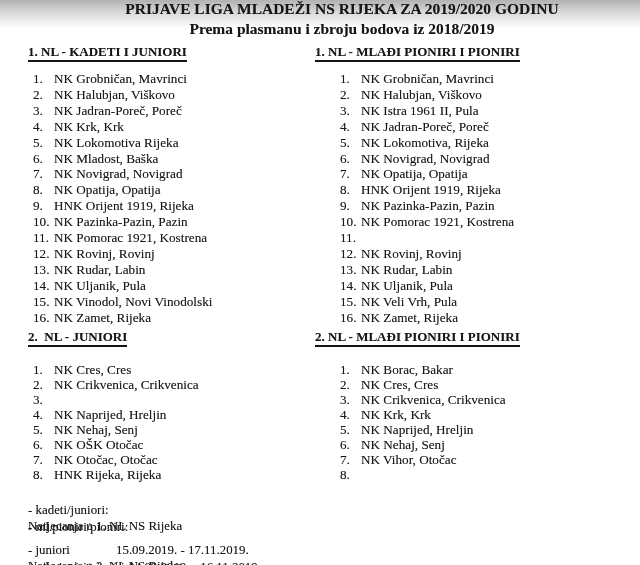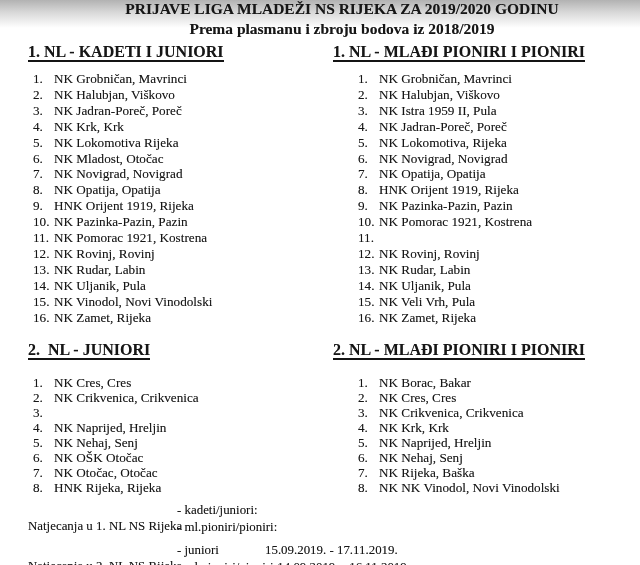--- a/index.html
+++ b/index.html
@@ -17,44 +17,44 @@
     position: absolute; top: 0; left: 0; width: 100%; height: 28px;
     background: linear-gradient(to bottom, #b2b2b2 0%, #d9d9d9 45%, #ffffff 100%);
   }
   .title-block {
     position: absolute; top: -1px; left: 44px; right: 0;
     text-align: center; font-weight: bold;
   }
   .title-line { font-size: 15.5px; line-height: 19.5px; white-space: nowrap; }
   .col { position: absolute; top: 45px; }
   .col-left  { left: 28px; }
-  .col-right { left: 333px; }
+  .col-right { left: 315px; }
   .sec-header {
-    margin: 0; font-size: 16px; font-weight: bold;
+    margin: 0; font-size: 13px; font-weight: bold;
     line-height: 14px; white-space: pre;
   }
   .sec-header .hdr-text {
     display: inline-block;
     border-bottom: 2px solid #141414;
     padding-bottom: 1px;
   }
   .clubs { list-style: none; margin: 9px 0 0 0; padding: 0; }
   .col-left  .clubs { padding-left: 5px; }
   .col-right .clubs { padding-left: 25px; }
   .clubs li { display: flex; white-space: nowrap; font-size: 13.2px; }
   .list-tall li  { line-height: 15.9px; }
   .list-short li { line-height: 15.05px; }
   .clubs .num { flex: 0 0 auto; min-width: 21px; }
-  .sec2 { margin-top: 17px; }
+  .sec2 { margin-top: 4px; }
   .sec2 .clubs { margin-top: 15px; }
   .schedule { position: absolute; left: 28px; top: 502px; font-size: 12.9px; }
   .sched-block { position: relative; }
   .sched-block + .sched-block { margin-top: 7px; }
   .sched-label { position: absolute; left: 0; top: 16px; white-space: nowrap; line-height: 16.5px; }
-  .sched-rows { margin-left: 149px; }
+  .sched-rows { }
   .sched-row { display: flex; line-height: 16.5px; white-space: nowrap; }
   .sched-row .key { flex: 0 0 88px; }
 </style>
 </head>
 <body>
 
 <div class="page">
   <div class="top-gradient"></div>
 
   <div class="title-block">
@@ -87,21 +87,21 @@
             <span class="name">NK Krk, Krk</span>
           </li>
 
           <li>
             <span class="num">5.</span>
             <span class="name">NK Lokomotiva Rijeka</span>
           </li>
 
           <li>
             <span class="num">6.</span>
-            <span class="name">NK Mladost, Otočac</span>
+            <span class="name">NK Mladost, Baška</span>
           </li>
 
           <li>
             <span class="num">7.</span>
             <span class="name">NK Novigrad, Novigrad</span>
           </li>
 
           <li>
             <span class="num">8.</span>
             <span class="name">NK Opatija, Opatija</span>
@@ -205,21 +205,21 @@
             <span class="name">NK Grobničan, Mavrinci</span>
           </li>
 
           <li>
             <span class="num">2.</span>
             <span class="name">NK Halubjan, Viškovo</span>
           </li>
 
           <li>
             <span class="num">3.</span>
-            <span class="name">NK Istra 1959 II, Pula</span>
+            <span class="name">NK Istra 1961 II, Pula</span>
           </li>
 
           <li>
             <span class="num">4.</span>
             <span class="name">NK Jadran-Poreč, Poreč</span>
           </li>
 
           <li>
             <span class="num">5.</span>
             <span class="name">NK Lokomotiva, Rijeka</span>
@@ -310,26 +310,25 @@
             <span class="name">NK Naprijed, Hreljin</span>
           </li>
 
           <li>
             <span class="num">6.</span>
             <span class="name">NK Nehaj, Senj</span>
           </li>
 
           <li>
             <span class="num">7.</span>
-            <span class="name">NK Rijeka, Baška</span>
+            <span class="name">NK Vihor, Otočac</span>
           </li>
 
           <li>
             <span class="num">8.</span>
-            <span class="name">NK NK Vinodol, Novi Vinodolski</span>
           </li>
         </ol>
     </section>
   </div>
 
   <div class="schedule">
     <div class="sched-block">
       <div class="sched-label">Natjecanja u 1. NL NS Rijeka</div>
       <div class="sched-rows">
 

